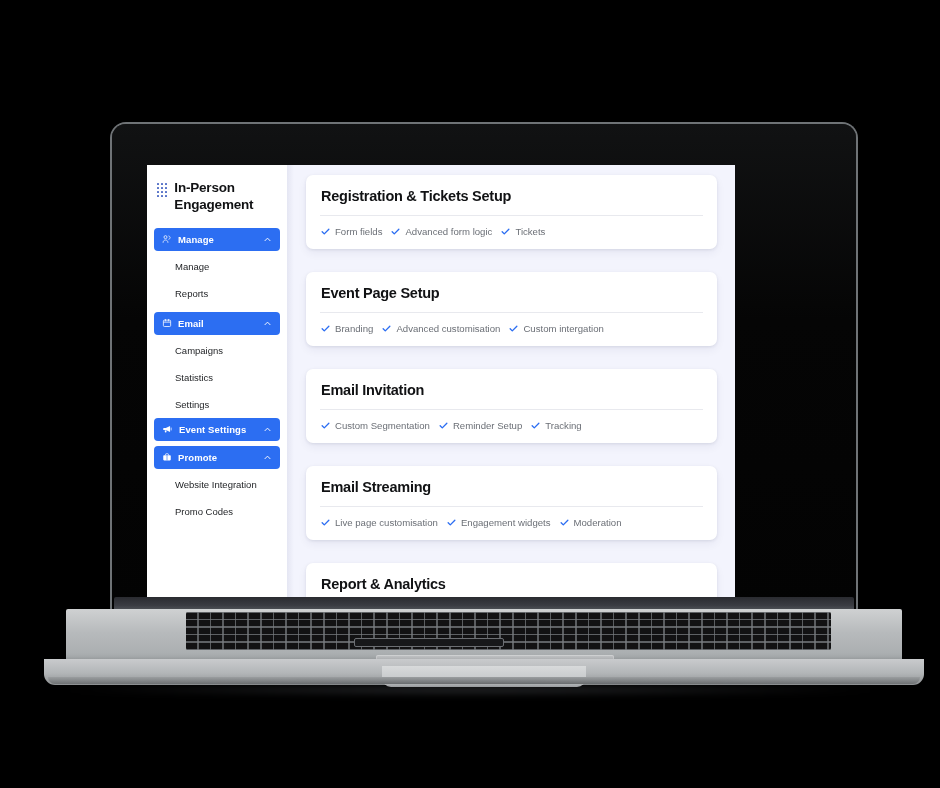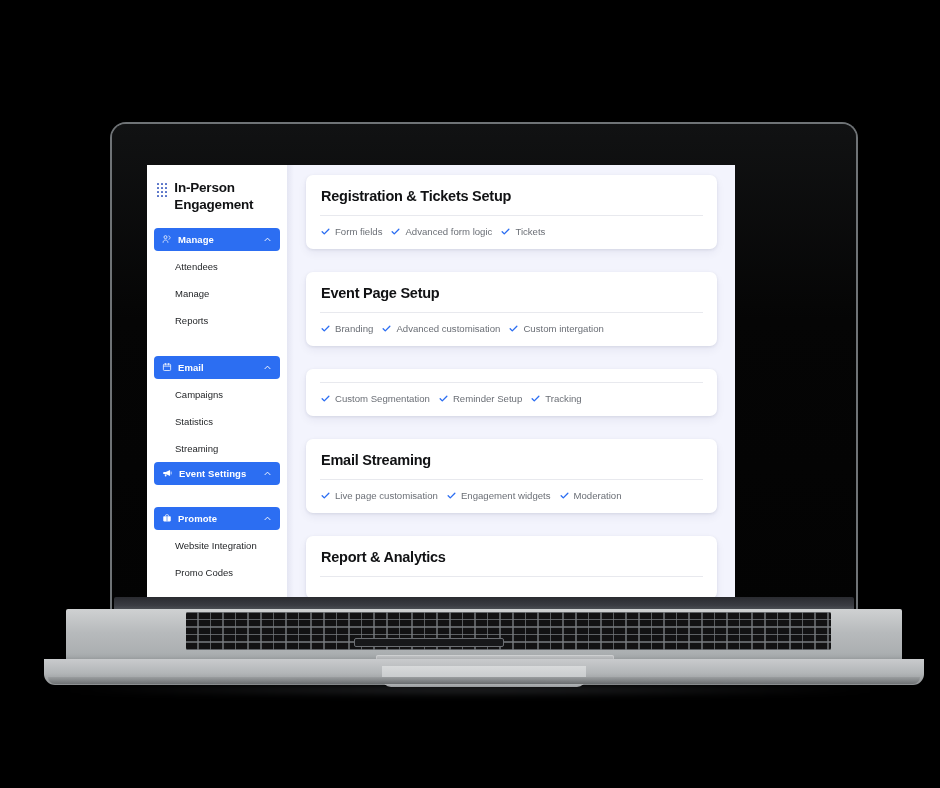--- a/index.html
+++ b/index.html
@@ -130,21 +130,21 @@
     font-size: 9.5px;
     color: #1d1f22;
     padding: 0 10px 0 28px;
     height: 27px;
     display: flex;
     align-items: center;
     cursor: pointer;
   }
   .nav-sub li:first-child { padding-top: 2px; height: 29px; }
 
-  .gap-top { margin-top: 22px; }
+  .gap-top { margin-top: 5px; }
   .gap-bot { margin-bottom: 3px; }
 
   
   #main {
     flex: 1 1 auto;
     padding: 10px 18px 0 19px;
     overflow: hidden;
   }
 
   .card {
@@ -307,42 +307,41 @@
                 <circle cx="5.6" cy="5" r="2.4" stroke="#ffffff" stroke-width="1.2"></circle>
                 <path d="M1.7 13.4c0-2.3 1.8-3.8 3.9-3.8s3.9 1.5 3.9 3.8" stroke="#ffffff" stroke-width="1.2" stroke-linecap="round"></path>
                 <path d="M11 3.2c1.2.4 2 1.4 2 2.6 0 1.2-.8 2.2-2 2.6" stroke="#ffffff" stroke-width="1.2" stroke-linecap="round"></path>
               </svg>
               <span class="lbl">Manage</span>
               <svg class="chev" viewBox="0 0 12 12" fill="none">
                 <path d="M2.6 7.6L6 4.2l3.4 3.4" stroke="#ffffff" stroke-width="1.25" stroke-linecap="round" stroke-linejoin="round"></path>
               </svg>
             </div>
             <ul class="nav-sub">
-              <li>Attendees</li>
               <li>Manage</li>
               <li>Reports</li>
             </ul>
           </div>
 
           <div class="nav-group gap-top">
             <div class="nav-head">
               <svg width="10" height="10" viewBox="0 0 16 16" fill="none">
                 <rect x="2.2" y="3.4" width="11.6" height="10.2" rx="1.6" stroke="#ffffff" stroke-width="1.25"></rect>
                 <path d="M2.4 6.6h11.2" stroke="#ffffff" stroke-width="1.25"></path>
                 <path d="M5.4 2.2v2.4M10.6 2.2v2.4" stroke="#ffffff" stroke-width="1.25" stroke-linecap="round"></path>
               </svg>
               <span class="lbl">Email</span>
               <svg class="chev" viewBox="0 0 12 12" fill="none">
                 <path d="M2.6 7.6L6 4.2l3.4 3.4" stroke="#ffffff" stroke-width="1.25" stroke-linecap="round" stroke-linejoin="round"></path>
               </svg>
             </div>
             <ul class="nav-sub">
               <li>Campaigns</li>
               <li>Statistics</li>
-              <li>Streaming</li>
+              <li>Settings</li>
             </ul>
           </div>
 
           <div class="nav-group">
             <div class="nav-head">
               <svg width="11" height="10" viewBox="0 0 18 16" fill="none">
                 <path d="M3 6.2h3.2L13.2 3v10L6.2 9.8H3a1 1 0 0 1-1-1V7.2a1 1 0 0 1 1-1z" fill="#ffffff"></path>
                 <path d="M4.6 10v2.6c0 .6.5 1.1 1.1 1.1h.5c.6 0 1.1-.5 1.1-1.1V10.6" fill="#ffffff"></path>
                 <path d="M15 6.3v3.4" stroke="#ffffff" stroke-width="1.2" stroke-linecap="round"></path>
               </svg>
@@ -418,20 +417,21 @@
               <span class="feature">
                 <svg class="tick" width="9" height="9" viewBox="0 0 14 14" fill="none">
                     <path d="M1.8 7.4l3.3 3.3L12.2 3.6" stroke="#2c6ef2" stroke-width="2.1" stroke-linecap="round" stroke-linejoin="round"></path>
                   </svg>
                 <span>Custom intergation</span>
               </span>
             </div>
           </section>
 
           <section class="card">
+            <div class="card-title">Email Invitation</div>
             <div class="card-rule"></div>
             <div class="feature-row">
               <span class="feature">
                 <svg class="tick" width="9" height="9" viewBox="0 0 14 14" fill="none">
                     <path d="M1.8 7.4l3.3 3.3L12.2 3.6" stroke="#2c6ef2" stroke-width="2.1" stroke-linecap="round" stroke-linejoin="round"></path>
                   </svg>
                 <span>Custom Segmentation</span>
               </span>
               <span class="feature">
                 <svg class="tick" width="9" height="9" viewBox="0 0 14 14" fill="none">

